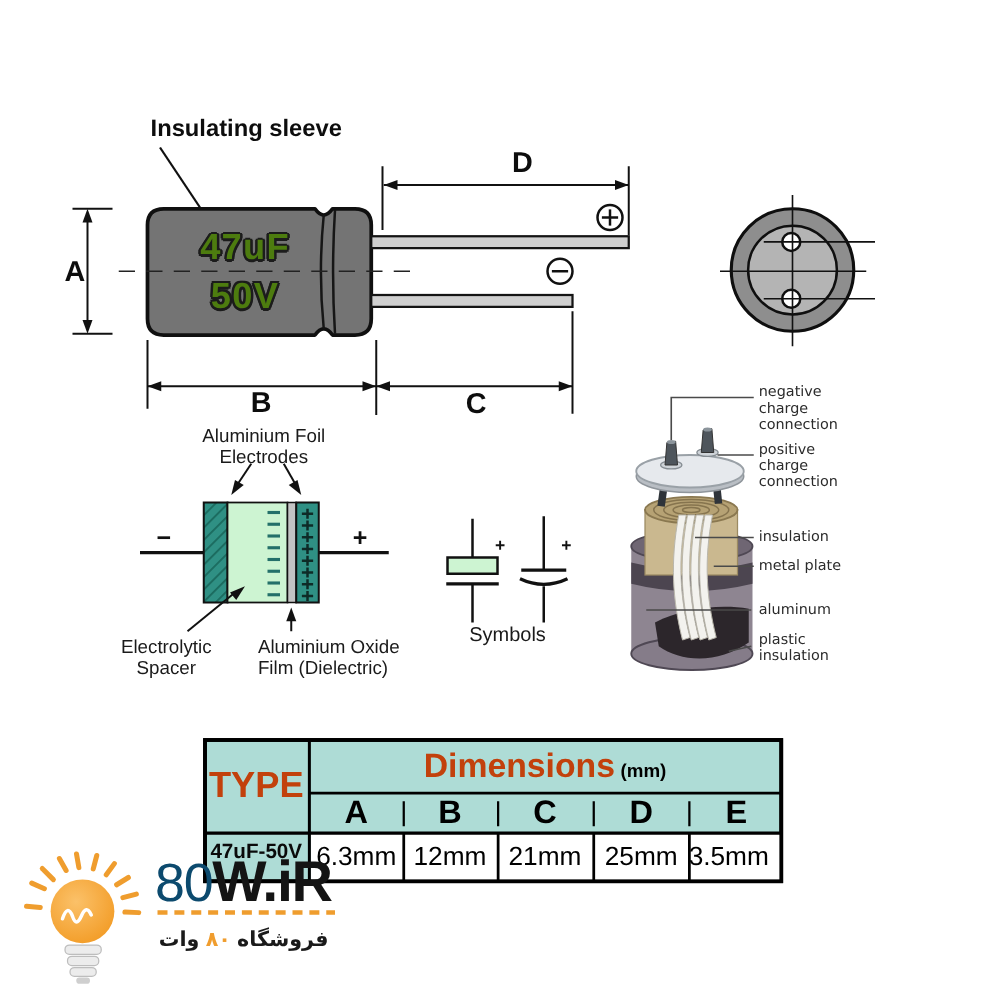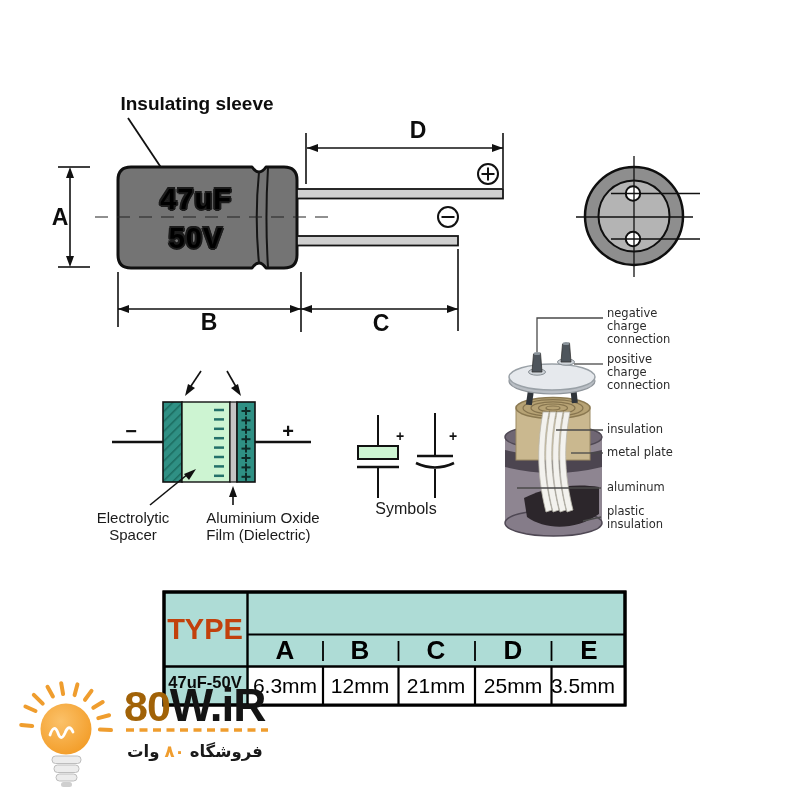--- a/index.html
+++ b/index.html
@@ -1,30 +1,30 @@
 <!DOCTYPE html>
 <html><head>
 <meta charset="utf-8">
 <style>
 html,body{margin:0;padding:0}
 #canvas{position:relative;width:700px;height:800px;background:#ffffff;font-family:"Liberation Sans",sans-serif;overflow:hidden}
 .abs{position:absolute}
 .ctr{transform:translate(-50%,-50%);text-align:center}
 .dim{font-weight:bold;font-size:23px;color:#0d0d0d;white-space:nowrap}
 .sleeve{font-weight:bold;font-size:19px;color:#0d0d0d;white-space:nowrap}
-.capv{font-weight:bold;font-size:29px;color:#000000;letter-spacing:1px;white-space:nowrap;text-shadow:-2px 0 #1c1c1c,2px 0 #1c1c1c,0 -2px #1c1c1c,0 2px #1c1c1c,-1.5px -1.5px #1c1c1c,1.5px -1.5px #1c1c1c,-1.5px 1.5px #1c1c1c,1.5px 1.5px #1c1c1c}
+.capv{font-weight:bold;font-size:29px;color:#4d7c0f;letter-spacing:1px;white-space:nowrap;text-shadow:-2px 0 #1c1c1c,2px 0 #1c1c1c,0 -2px #1c1c1c,0 2px #1c1c1c,-1.5px -1.5px #1c1c1c,1.5px -1.5px #1c1c1c,-1.5px 1.5px #1c1c1c,1.5px 1.5px #1c1c1c}
 .lbl{font-size:15px;color:#1a1a1a;line-height:1.12;white-space:pre-line}
 .pm{font-weight:bold;font-size:20px;color:#111}
 .spm{font-weight:bold;font-size:14px;color:#111}
 .cut{font-size:11.5px;font-family:"DejaVu Sans",sans-serif;color:#2b2b2b;line-height:1.14;white-space:pre-line;text-align:left}
 .tbig{font-weight:bold;font-size:29px;color:#c2410c;white-space:nowrap}
 .tmid{font-weight:bold;font-size:26px;color:#000}
 .tval{font-weight:normal;font-size:21px;color:#000;white-space:nowrap}
 .ttype{font-weight:bold;font-size:16.5px;color:#0a0a0a;white-space:nowrap}
-.lnum{font-weight:bold;font-size:43px;color:#a16207;letter-spacing:-1px}
+.lnum{font-weight:normal;font-size:43px;color:#0c4a6e;letter-spacing:-1px}
 .ldom{font-weight:bold;font-size:46px;color:#141414;letter-spacing:-1px}
 .persian{font-family:"DejaVu Sans",sans-serif;font-weight:bold;font-size:16.5px;color:#1a1a1a}
 .persian .orange{color:#f09d2e}
 </style>
 </head>
 <body>
 
 <div id="canvas">
 <svg class="abs" width="800" height="800" viewBox="0 0 800 800">
   <defs>
@@ -239,20 +239,22 @@
 
 <div class="abs ctr sleeve" style="left:197px;top:104px">Insulating sleeve</div>
 <div class="abs ctr capv" style="left:196px;top:199px">47uF</div>
 <div class="abs ctr capv" style="left:196px;top:238px">50V</div>
 <div class="abs ctr dim" style="left:60px;top:217px">A</div>
 <div class="abs ctr dim" style="left:209px;top:322px">B</div>
 <div class="abs ctr dim" style="left:381px;top:323px">C</div>
 <div class="abs ctr dim" style="left:418px;top:130px">D</div>
 <div class="abs ctr dim" style="left:734px;top:217px">E</div>
 
+<div class="abs ctr lbl" style="left:211px;top:358px;text-align:center">Aluminium Foil
+Electrodes</div>
 <div class="abs ctr pm" style="left:131px;top:431px">−</div>
 <div class="abs ctr pm" style="left:288px;top:431px">+</div>
 <div class="abs ctr lbl" style="left:133px;top:527px;text-align:center">Electrolytic
 Spacer</div>
 <div class="abs ctr lbl" style="left:263px;top:527px;text-align:left">Aluminium Oxide
 Film (Dielectric)</div>
 
 <div class="abs ctr spm" style="left:400px;top:436px">+</div>
 <div class="abs ctr spm" style="left:453px;top:436px">+</div>
 <div class="abs ctr lbl" style="left:406px;top:509px;font-size:16px">Symbols</div>
@@ -263,20 +265,21 @@
 <div class="abs cut" style="left:607px;top:353px">positive
 charge
 connection</div>
 <div class="abs cut" style="left:607px;top:423px">insulation</div>
 <div class="abs cut" style="left:607px;top:446px">metal plate</div>
 <div class="abs cut" style="left:607px;top:481px">aluminum</div>
 <div class="abs cut" style="left:607px;top:505px">plastic
 insulation</div>
 
 <div class="abs ctr tbig" style="left:205px;top:629px">TYPE</div>
+<div class="abs ctr" style="left:436px;top:613px;white-space:nowrap"><span class="tbig" style="font-size:27px">Dimensions</span> <span style="font-weight:bold;font-size:15px">(mm)</span></div>
 <div class="abs ctr tmid" style="left:285px;top:650px">A</div>
 <div class="abs ctr tmid" style="left:360px;top:650px">B</div>
 <div class="abs ctr tmid" style="left:436px;top:650px">C</div>
 <div class="abs ctr tmid" style="left:513px;top:650px">D</div>
 <div class="abs ctr tmid" style="left:589px;top:650px">E</div>
 <div class="abs ctr ttype" style="left:205px;top:682px">47uF-50V</div>
 <div class="abs ctr tval" style="left:285px;top:686px">6.3mm</div>
 <div class="abs ctr tval" style="left:360px;top:686px">12mm</div>
 <div class="abs ctr tval" style="left:436px;top:686px">21mm</div>
 <div class="abs ctr tval" style="left:513px;top:686px">25mm</div>

